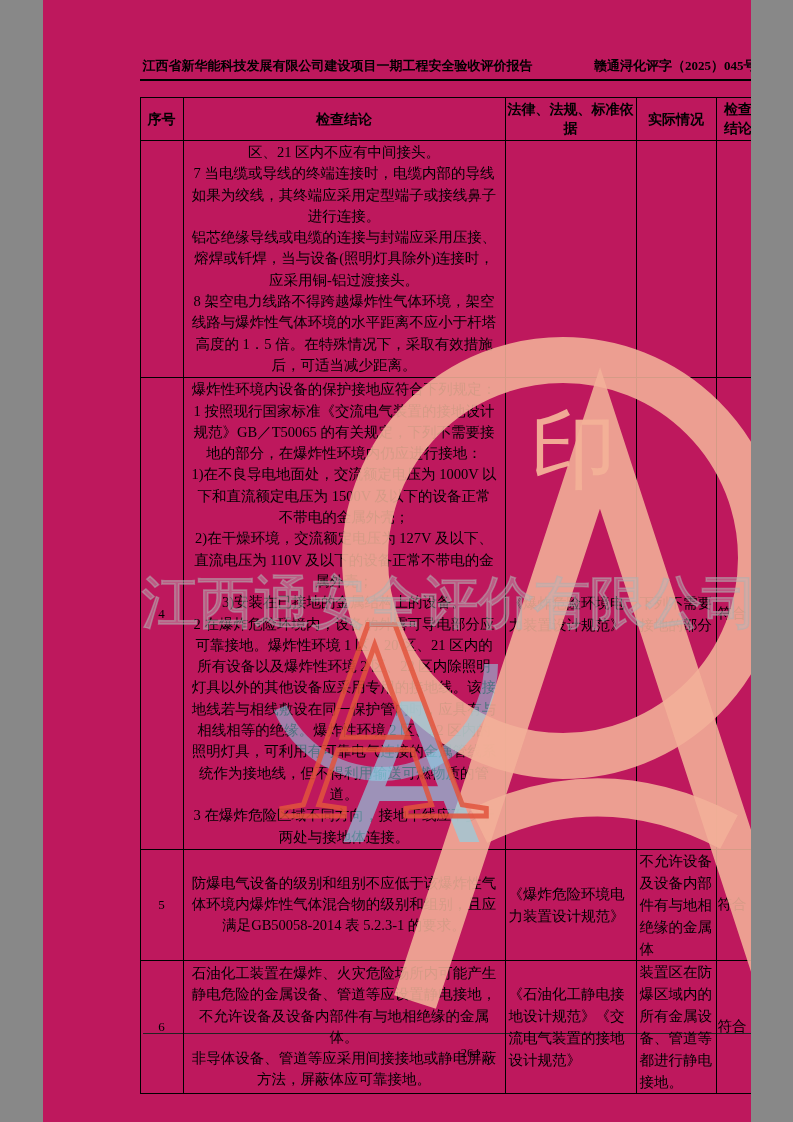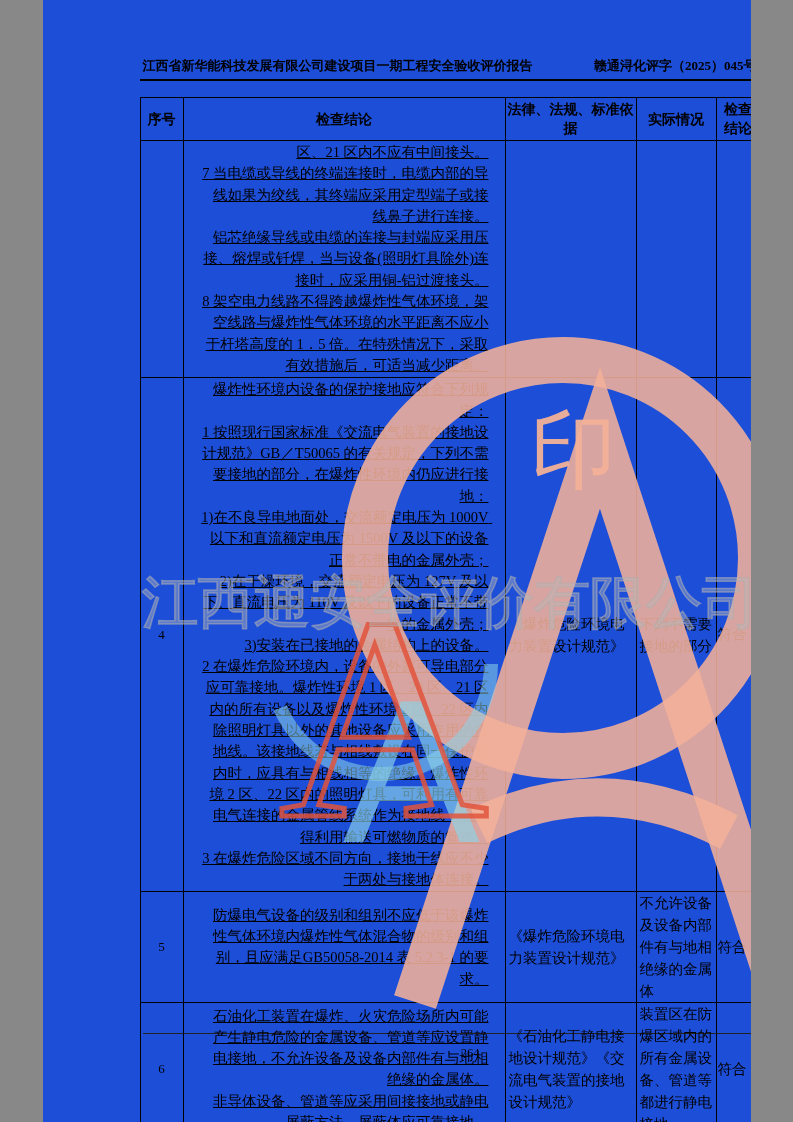--- a/index.html
+++ b/index.html
@@ -1,17 +1,17 @@
 <!DOCTYPE html>
 <html><head>
 <meta charset="utf-8">
 <style>
   html,body{margin:0;padding:0;background:#888;}
   .page{
-    position:relative;width:708px;height:1122px;background:#1d4ed8;
+    position:relative;width:708px;height:1122px;background:#be185d;
     margin:0 auto;overflow:hidden;
     font-family:"Liberation Serif", serif;color:#000;
   }
   
   .doc-header{
     position:absolute;left:100px;top:57px;width:614px;
     display:flex;justify-content:space-between;align-items:flex-end;
     font-size:13px;font-weight:bold;white-space:nowrap;
   }
   .hdr-rule{position:absolute;left:97px;top:79px;width:620px;height:2px;background:#000;}
@@ -21,22 +21,22 @@
     border-collapse:collapse;table-layout:fixed;z-index:1;
   }
   table.check-table th,table.check-table td{
     border:1px solid #000;overflow:hidden;vertical-align:middle;
   }
   table.check-table th{
     font-size:14px;font-weight:bold;text-align:center;line-height:19px;padding:0 2px;
   }
   td.c-seq{text-align:center;font-size:13px;}
   td.c-content{
-    text-align:right;padding:1px 16px;font-size:14.5px;line-height:21.3px;
-    white-space:pre-wrap;word-break:break-all;text-decoration:underline;
+    text-align:center;padding:1px 7px;font-size:14.5px;line-height:21.3px;
+    white-space:pre-wrap;word-break:break-all;
   }
   td.c-basis,td.c-actual{
     text-align:left;font-size:14.5px;line-height:22px;padding:0 3px;word-break:break-all;
   }
   td.c-concl{text-align:left;font-size:14.5px;}
   
   .watermark{position:absolute;left:0;top:0;width:793px;height:1122px;z-index:2;pointer-events:none;}
   .wm-svg{position:absolute;left:0;top:0;}
   .wm-seal-char{
     position:absolute;left:488px;top:408px;font-size:86px;line-height:1;

